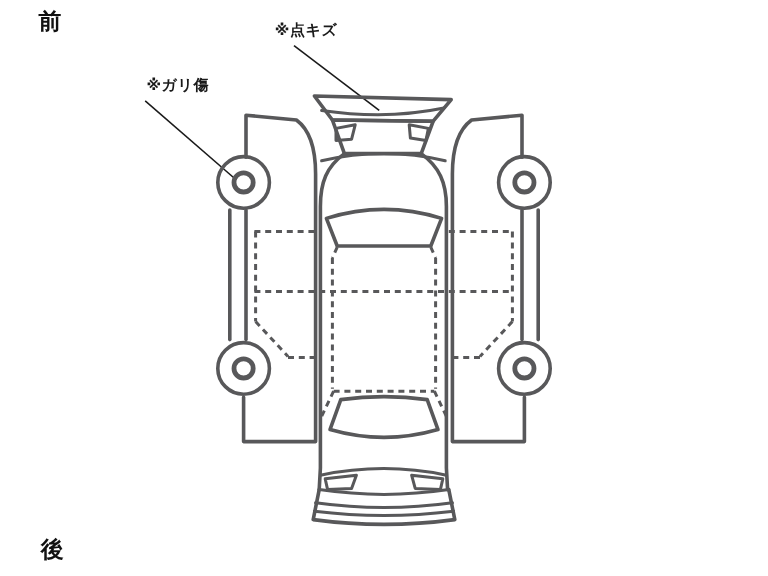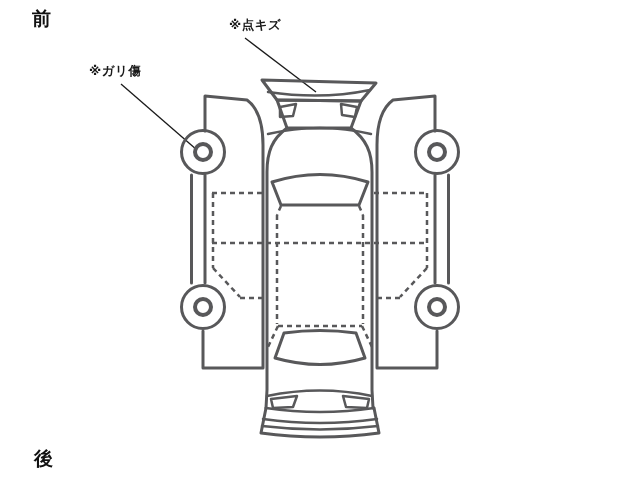--- a/index.html
+++ b/index.html
@@ -21,21 +21,21 @@
   #rear-label{left:34px;top:449px;}
   .annotation-label{
     position:absolute;
     font-size:12.5px;
     font-weight:600;
     color:#1a1a1a;
     line-height:1;
     letter-spacing:0.5px;
   }
   #annot-point{left:229px;top:19px;}
-  #annot-scrape{left:89px;top:65px;}
+  #annot-scrape{left:122px;top:65px;}
   svg{position:absolute;left:0;top:0;}
 </style>
 </head>
 <body>
 
 <div id="screen">
 
   <div id="front-label" class="orient-label">前</div>
   <div id="rear-label" class="orient-label">後</div>
 

